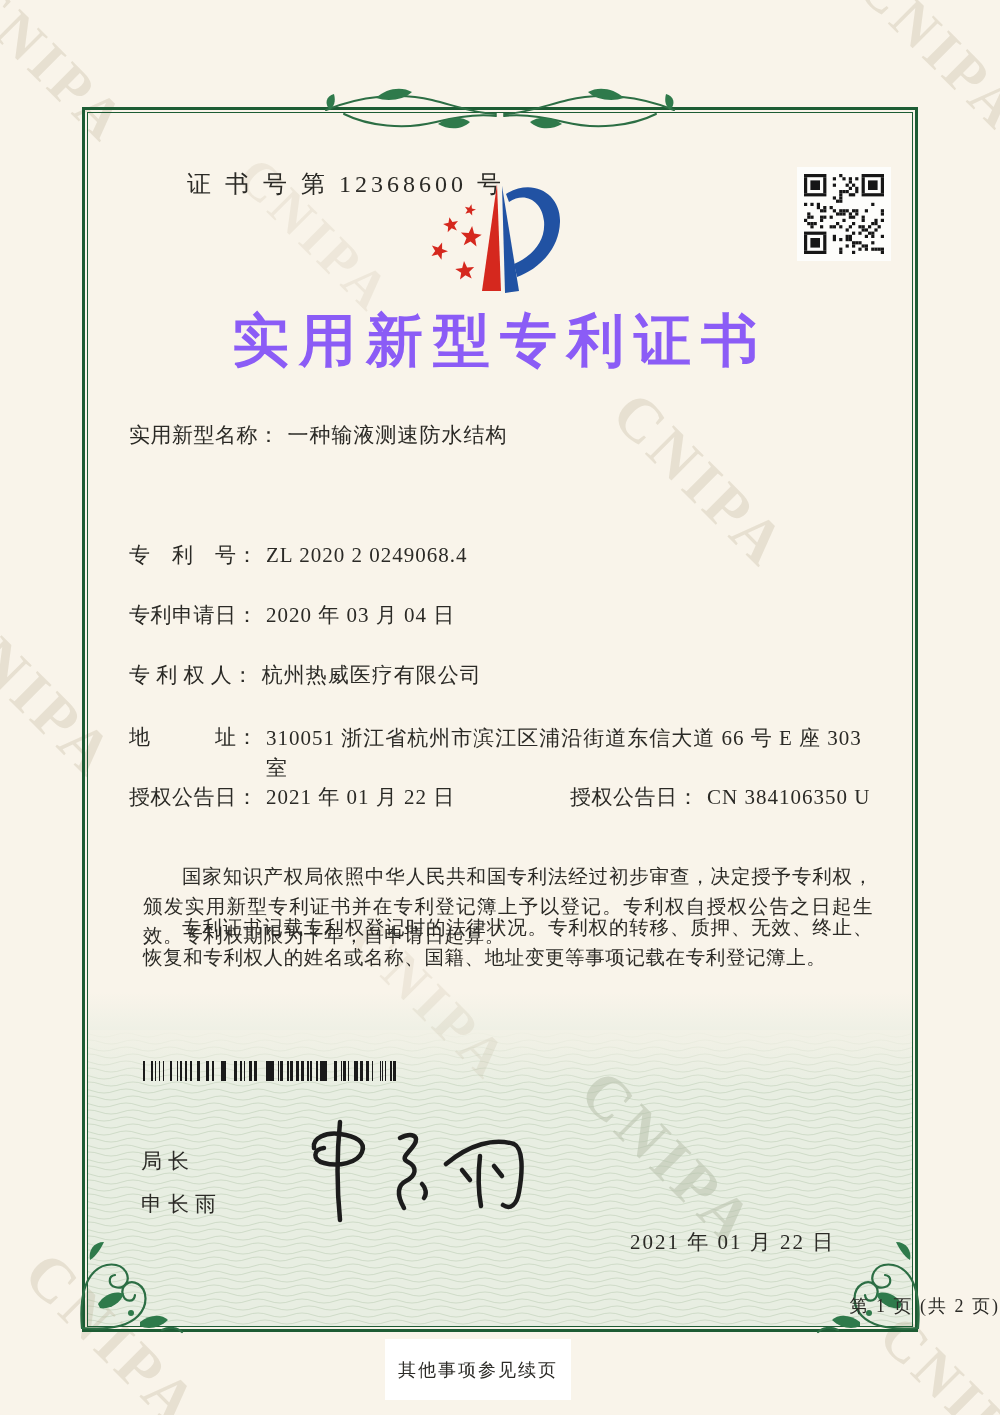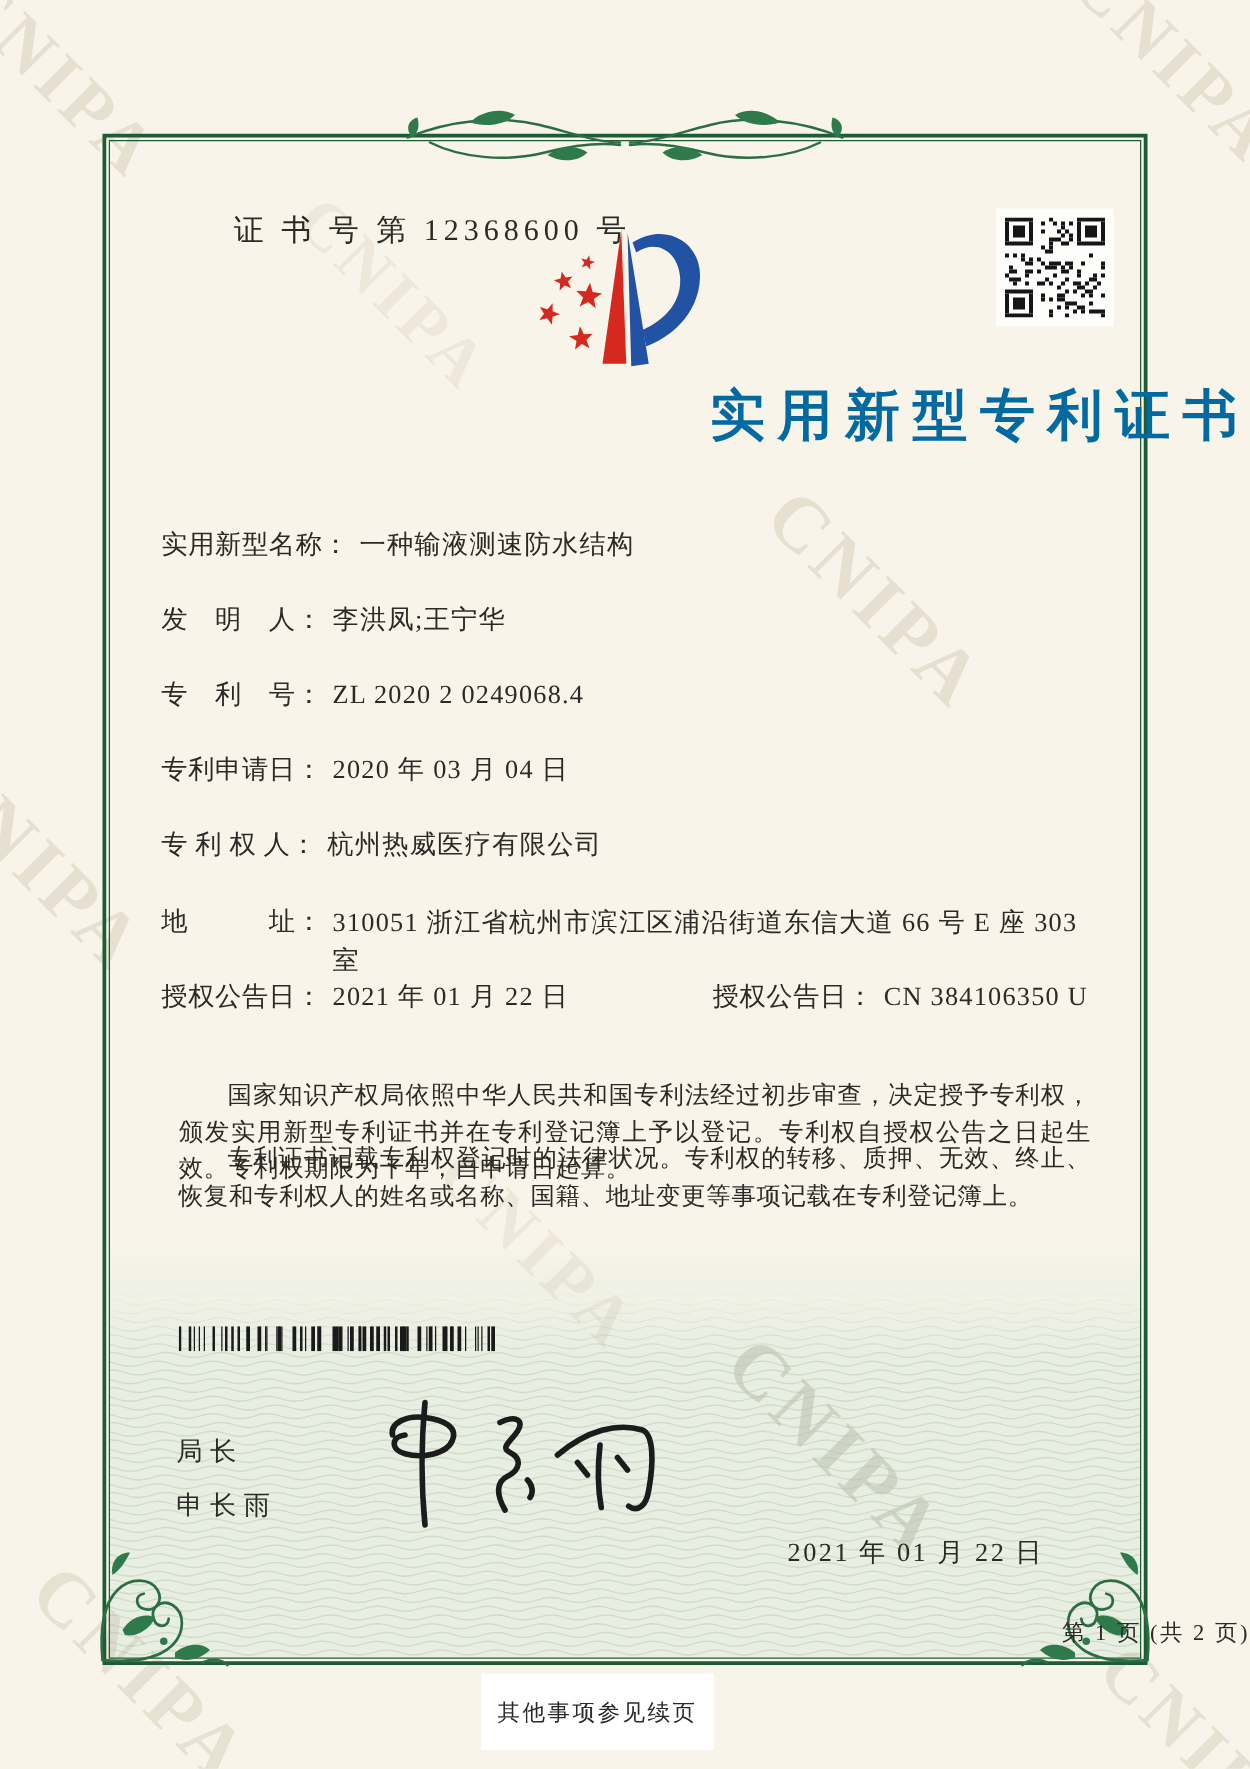--- a/index.html
+++ b/index.html
@@ -27,21 +27,21 @@
   .wm{position:absolute;z-index:1;font-weight:bold;letter-spacing:5px;
     color:#b6a98c;opacity:.26;transform:translate(-50%,-50%) rotate(45deg);
     font-family:"Liberation Serif","DejaVu Serif",serif;pointer-events:none;white-space:nowrap;}
   .wm-light{color:#b9c2ad;opacity:.55;}
   .wm-faint{opacity:.16;}
 
   
   .content{position:absolute;inset:0;z-index:3;}
 
   .cert-no{left:143px;top:168px;font-size:24px;letter-spacing:4px;margin-left:44px;}
-  .title{left:0;right:0;top:303px;text-align:right;font-size:44px;font-weight:bold;letter-spacing:10px;color:#0369a1;}
+  .title{left:0;right:0;top:303px;text-align:center;font-size:57px;font-weight:bold;letter-spacing:10px;color:#8b5cf6;}
 
   .field{left:129px;font-size:21px;}
   .field .lbl{letter-spacing:.5px;}
   .field .val{margin-left:8px;letter-spacing:1px;}
   .addr-val{display:inline-block;vertical-align:top;width:600px;white-space:normal;line-height:30px;letter-spacing:1px;}
 
   .para{left:143px;width:730px;font-size:19.5px;line-height:29.5px;text-align:justify;text-indent:2em;letter-spacing:.6px;}
 
   .qr-box{left:797px;top:167px;width:94px;height:94px;background:#fdfdfb;}
   .qr-box svg{margin:7px;display:block;}
@@ -302,23 +302,20 @@
           <rect x="6.4" y="64.0" width="9.6" height="9.6" fill="#161616"></rect>
         </g>
       </svg>
   </div>
 
   <div class="abs title nowrap">实用新型专利证书</div>
 
   <div class="abs field nowrap" style="top:421px">
     <span class="lbl">实用新型名称：</span><span class="val">一种输液测速防水结构</span>
   </div>
-  <div class="abs field nowrap" style="top:481px">
-    <span class="lbl">发　明　人：</span><span class="val">李洪凤;王宁华</span>
-  </div>
   <div class="abs field nowrap" style="top:541px">
     <span class="lbl">专　利　号：</span><span class="val">ZL 2020 2 0249068.4</span>
   </div>
   <div class="abs field nowrap" style="top:601px">
     <span class="lbl">专利申请日：</span><span class="val">2020 年 03 月 04 日</span>
   </div>
   <div class="abs field nowrap" style="top:661px">
     <span class="lbl">专 利 权 人：</span><span class="val">杭州热威医疗有限公司</span>
   </div>
   <div class="abs field" style="top:723px">

